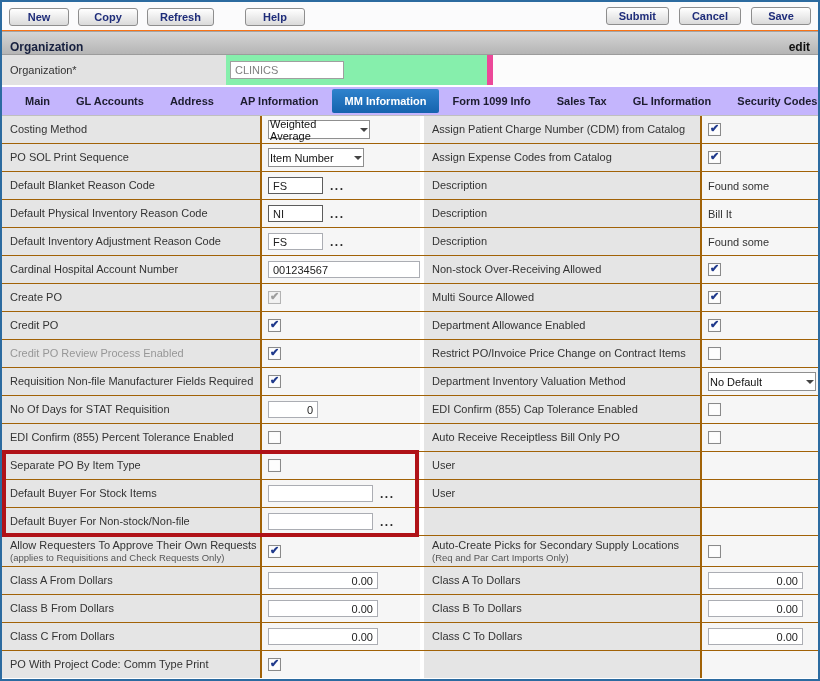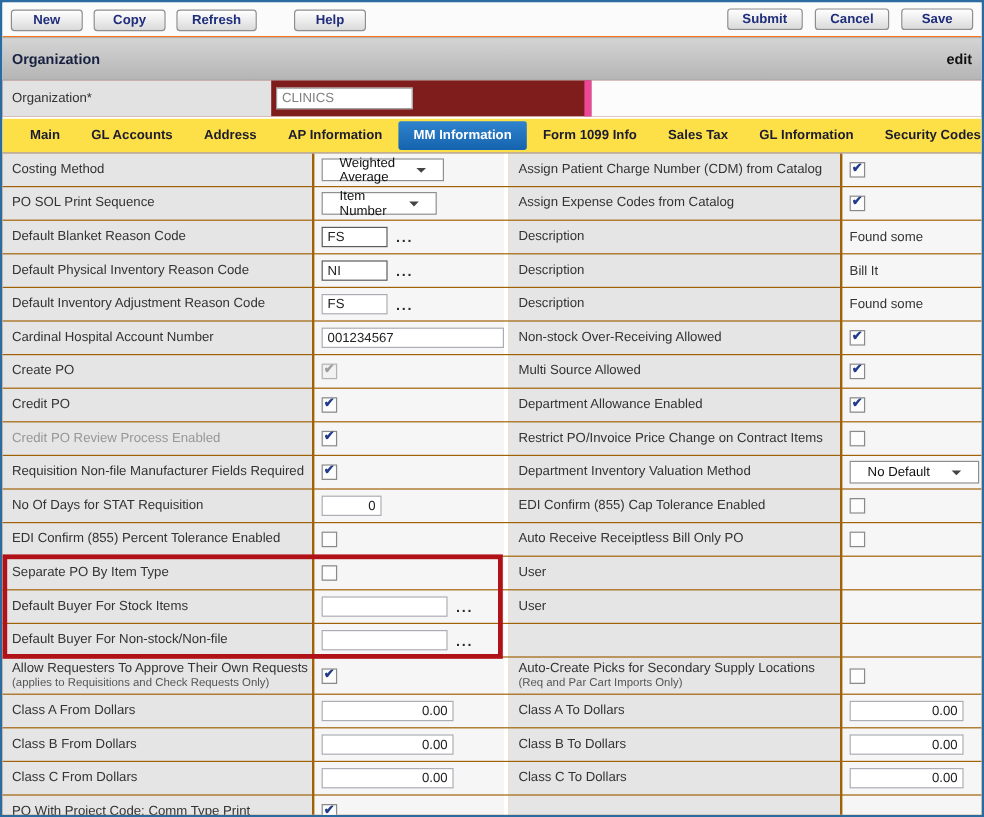--- a/index.html
+++ b/index.html
@@ -27,50 +27,50 @@
     height: 18px; min-width: 60px; padding: 0 12px;
     margin-right: 9px; cursor: pointer;
     display: inline-flex; align-items: center; justify-content: center;
   }
   .btn.help-gap { margin-left: 22px; }
   .toolbar .right { margin-left: auto; display: flex; }
   .toolbar .right .btn { margin-right: 0; margin-left: 10px; }
 
   
   .section-header {
-    height: 36px;
+    height: 24px;
     background: linear-gradient(#d4d4d4, #b5b5b5);
     border-top: 1px solid #a5a5a5; border-bottom: 1px solid #9c9c9c;
-    display: flex; align-items: center; justify-content: space-between;
+    display: flex; align-items: flex-end; justify-content: space-between;
     padding: 0 8px;
   }
   .section-header .title { font-size: 12px; font-weight: bold; color: #17203f; }
   .section-header .mode  { font-size: 12px; font-weight: bold; color: #101010; }
 
   
-  .org-row { height: 30px; display: flex; background: #7f1d1d; margin-bottom: 2px; }
+  .org-row { height: 30px; display: flex; background: #86efac; margin-bottom: 2px; }
   .org-row .olabel {
     width: 224px; background: #e2e2e2;
     display: flex; align-items: center; padding-left: 8px;
     font-size: 11px; color: #333;
   }
   .org-row .oinput-cell {
     width: 267px; display: flex; align-items: center; padding-left: 4px;
     border-right: 6px solid #ec4899;
   }
   .org-row .oinput-cell input {
     width: 114px; height: 18px; border: 1px solid #9f9f9f;
     font-family: "Liberation Sans", sans-serif;
     font-size: 11px; color: #808080; padding: 0 4px; background: #fff;
   }
   .org-row .ofiller { flex: 1; background: #fcfcfc; }
 
   
   .tabbar {
-    height: 28px; background: #fde047;
+    height: 28px; background: #c4b5fd;
     display: flex; align-items: center; padding-left: 10px;
   }
   .tab {
     font-size: 11px; font-weight: bold; color: #1c1c2e;
     padding: 0 13px; height: 24px; line-height: 24px;
     cursor: pointer; border-radius: 2px; white-space: nowrap;
   }
   .tab.active {
     background: linear-gradient(#2f83cd, #1563ae);
     color: #fff;
@@ -114,21 +114,21 @@
   input.tin.right { text-align: right; }
 
   .dots {
     margin-left: 7px; font-weight: bold; font-size: 12px; color: #2b2b2b;
     letter-spacing: 1.5px; cursor: pointer; line-height: 10px;
   }
 
   .select {
     display: inline-flex; align-items: center; justify-content: space-between;
     border: 1px solid #8f8f8f; background: #fff; height: 19px;
-    padding: 0 14px; font-size: 11px; color: #111; cursor: pointer;
+    padding: 0 1px; font-size: 11px; color: #111; cursor: pointer;
   }
   .select .arrow {
     width: 0; height: 0; margin-left: 8px;
     border-left: 4px solid transparent; border-right: 4px solid transparent;
     border-top: 4px solid #444;
   }
   .static-text { font-size: 11px; color: #333; }
 
   
   .highlight-box {

